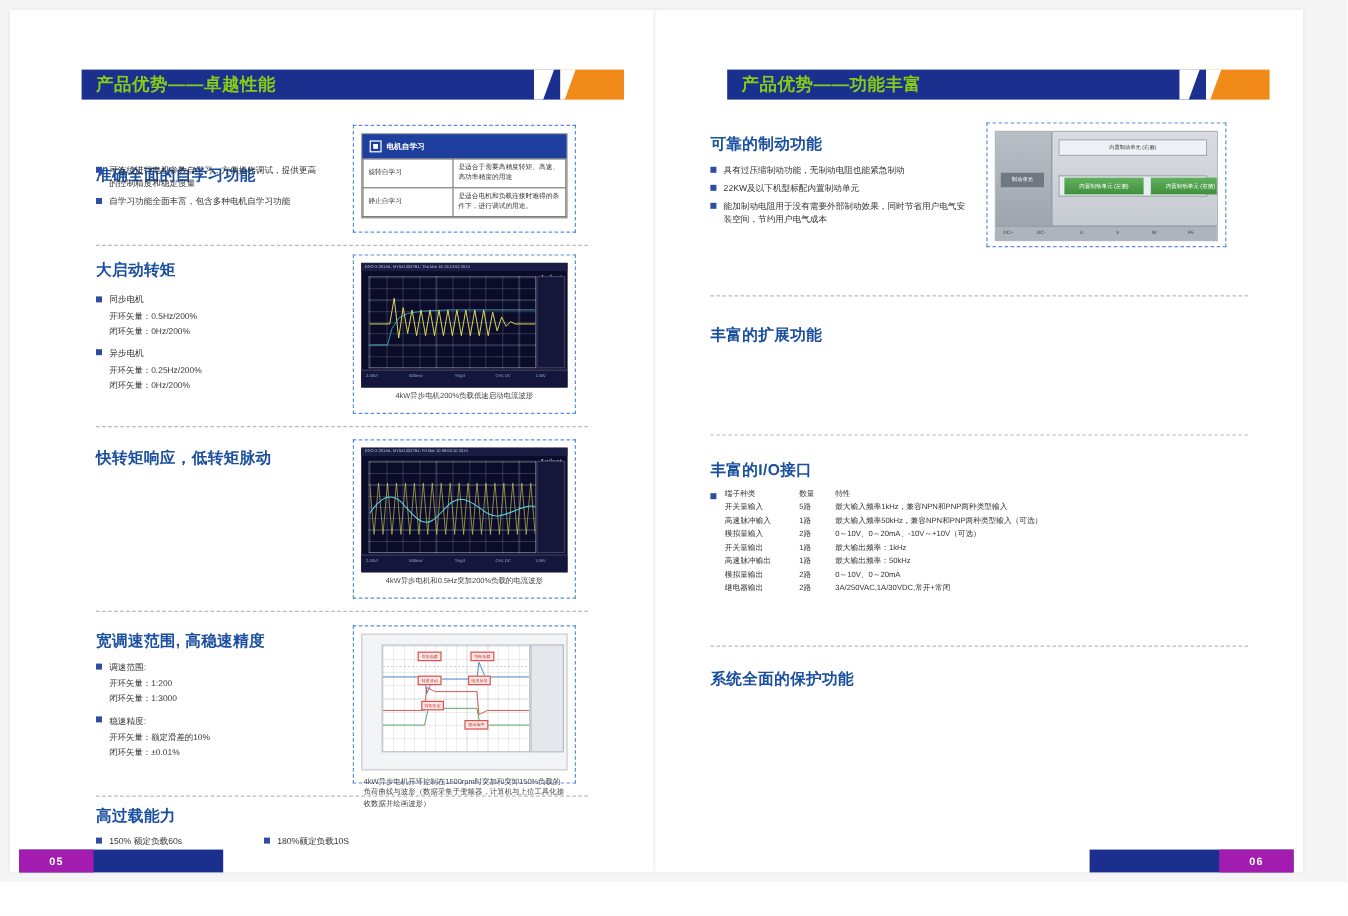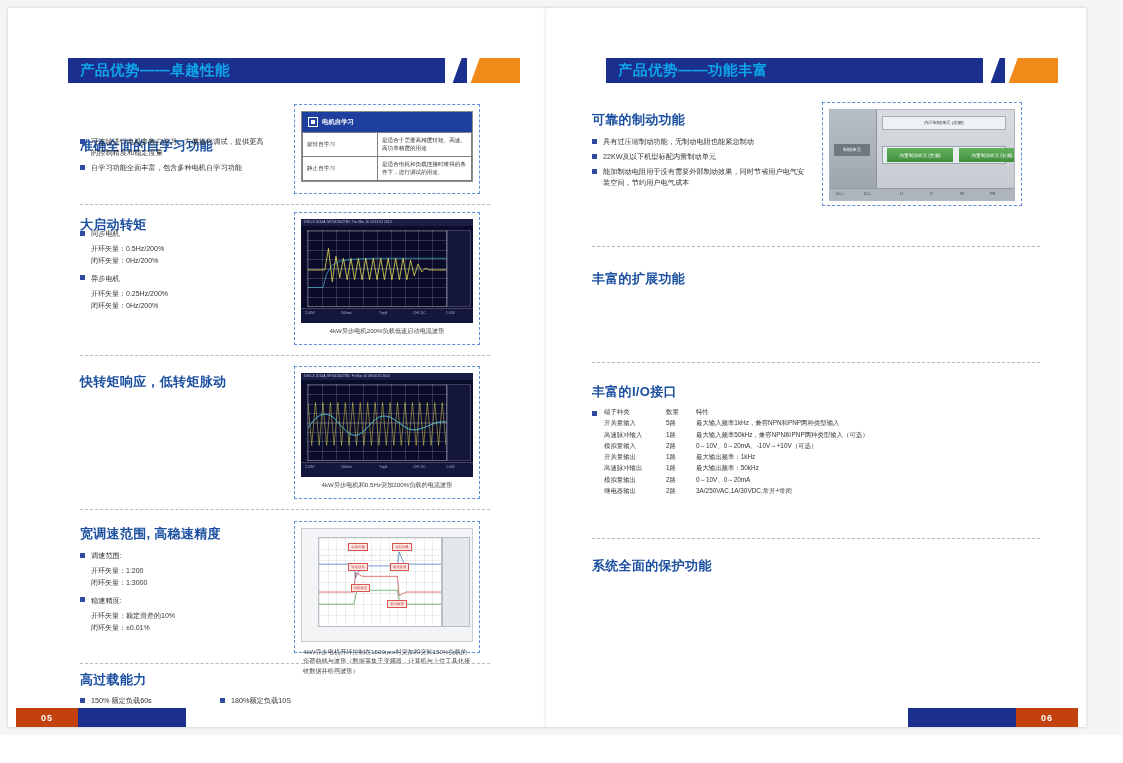--- a/index.html
+++ b/index.html
@@ -43,21 +43,21 @@
     position: absolute;
     height: 25px;
     left: 60px;
     right: 28px;
     top: 50px;
     display: flex;
     align-items: stretch;
   }
   .sec-bar .blue {
     background: #1b2f8f;
-    color: #0ea5e9;
+    color: #84cc16;
     font-size: 14.5px;
     font-weight: bold;
     letter-spacing: .5px;
     display: flex;
     align-items: center;
     padding-left: 12px;
     flex: 0 0 365px;
     position: relative;
   }
   .sec-bar .slash {
@@ -358,21 +358,21 @@
     position: absolute;
     left: 0; right: 0; top: 0; bottom: 0;
   }
 
   
   .pagenum {
     position: absolute;
     bottom: 0;
     height: 19px;
     width: 62px;
-    background: #c2410c;
+    background: #a21caf;
     color: #fff;
     font-size: 9px;
     font-weight: bold;
     display: flex;
     align-items: center;
     justify-content: center;
     letter-spacing: 1px;
   }
   .pagenum.l { left: 8px; }
   .pagenum.r { right: 8px; }
@@ -422,21 +422,21 @@
             <td>是适合电机和负载连接时难得的条件下，进行调试的用途。</td>
           </tr>
         </tbody>
           </table>
       </div>
     </div>
 
     <div class="dash-sep" style="left:72px; right:58px; top:196px;"></div>
 
     <div class="h2" style="left:72px; top:208px;">大启动转矩</div>
-    <div class="bullets" style="left:72px; top:220px; width:190px;">
+    <div class="bullets" style="left:72px; top:236px; width:190px;">
       <div class="bullet">同步电机</div>
       <div class="sub">开环矢量：0.5Hz/200%</div>
       <div class="sub" style="margin-bottom:6px;">闭环矢量：0Hz/200%</div>
       <div class="bullet">异步电机</div>
       <div class="sub">开环矢量：0.25Hz/200%</div>
       <div class="sub">闭环矢量：0Hz/200%</div>
     </div>
 
     <div class="pic-box" style="left:286px; top:204px; width:186px; height:133px;">
       <div class="scope" style="height:104px;">

